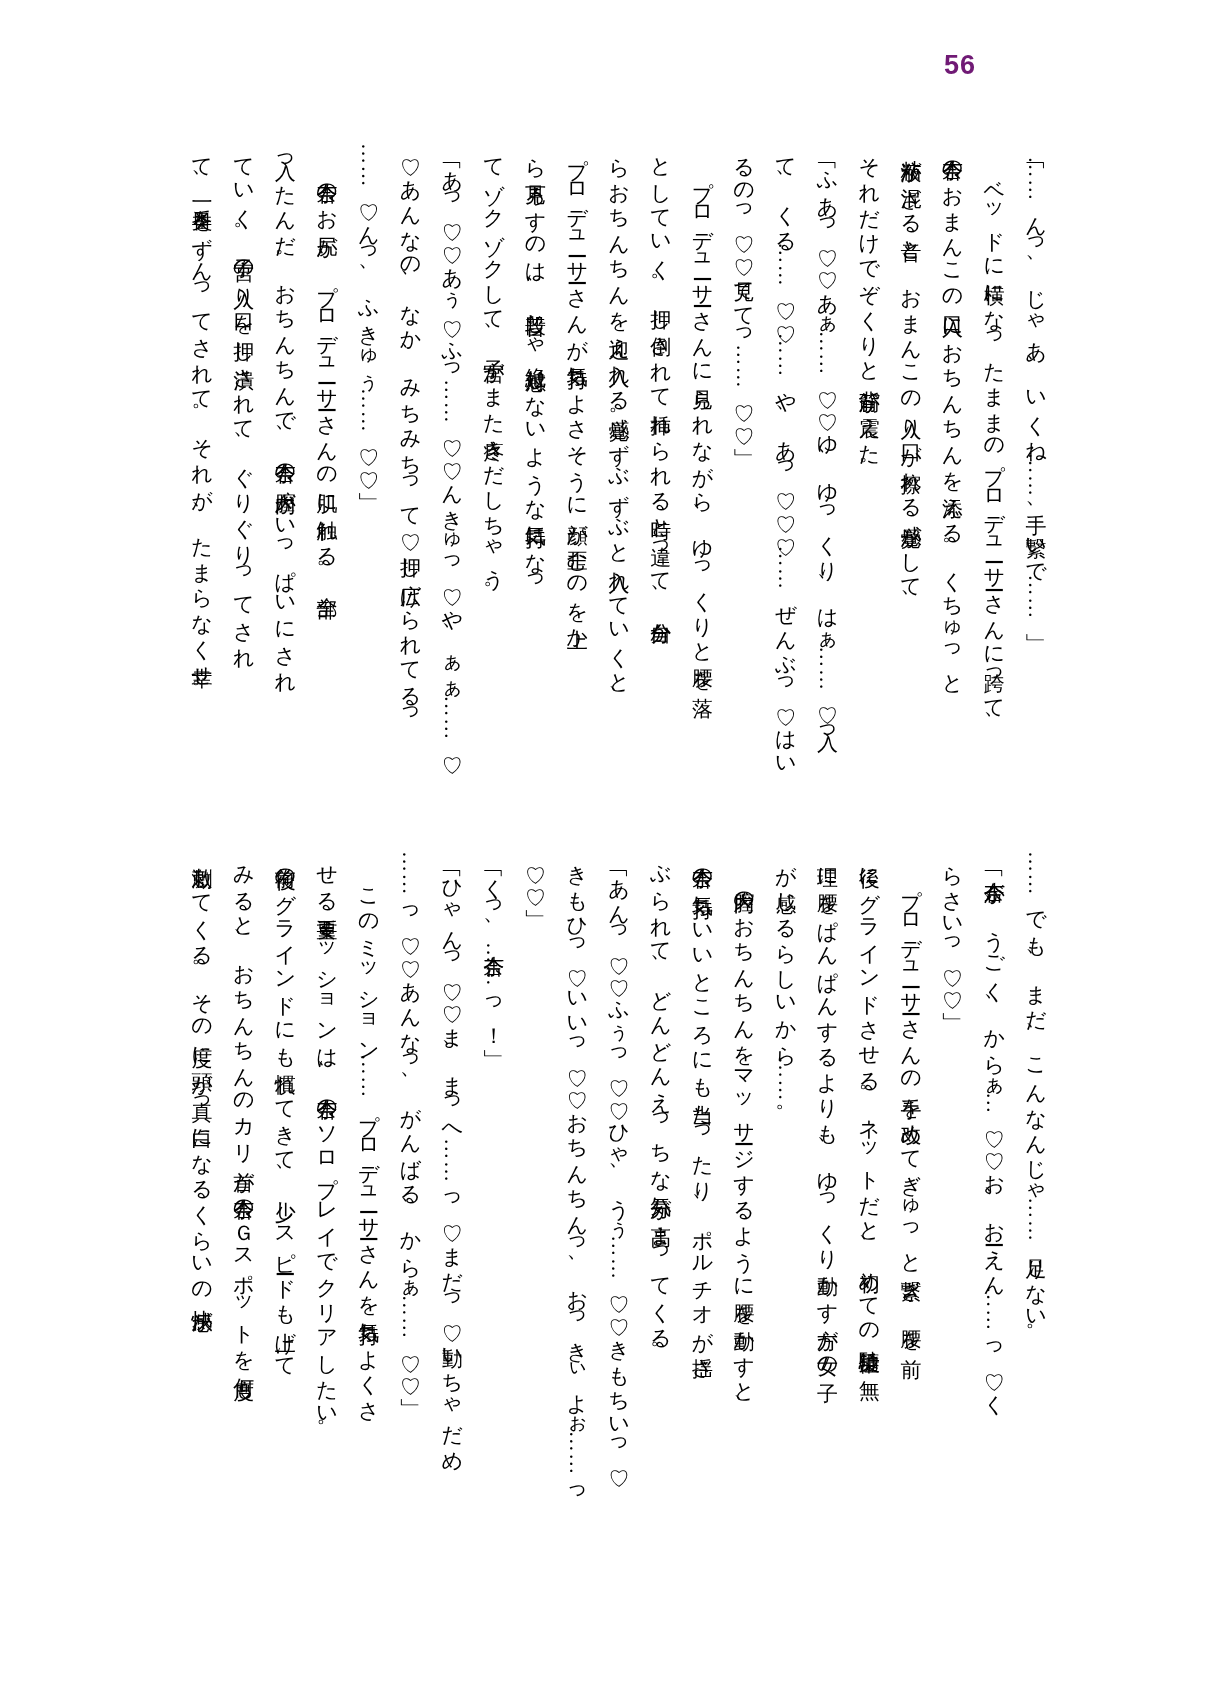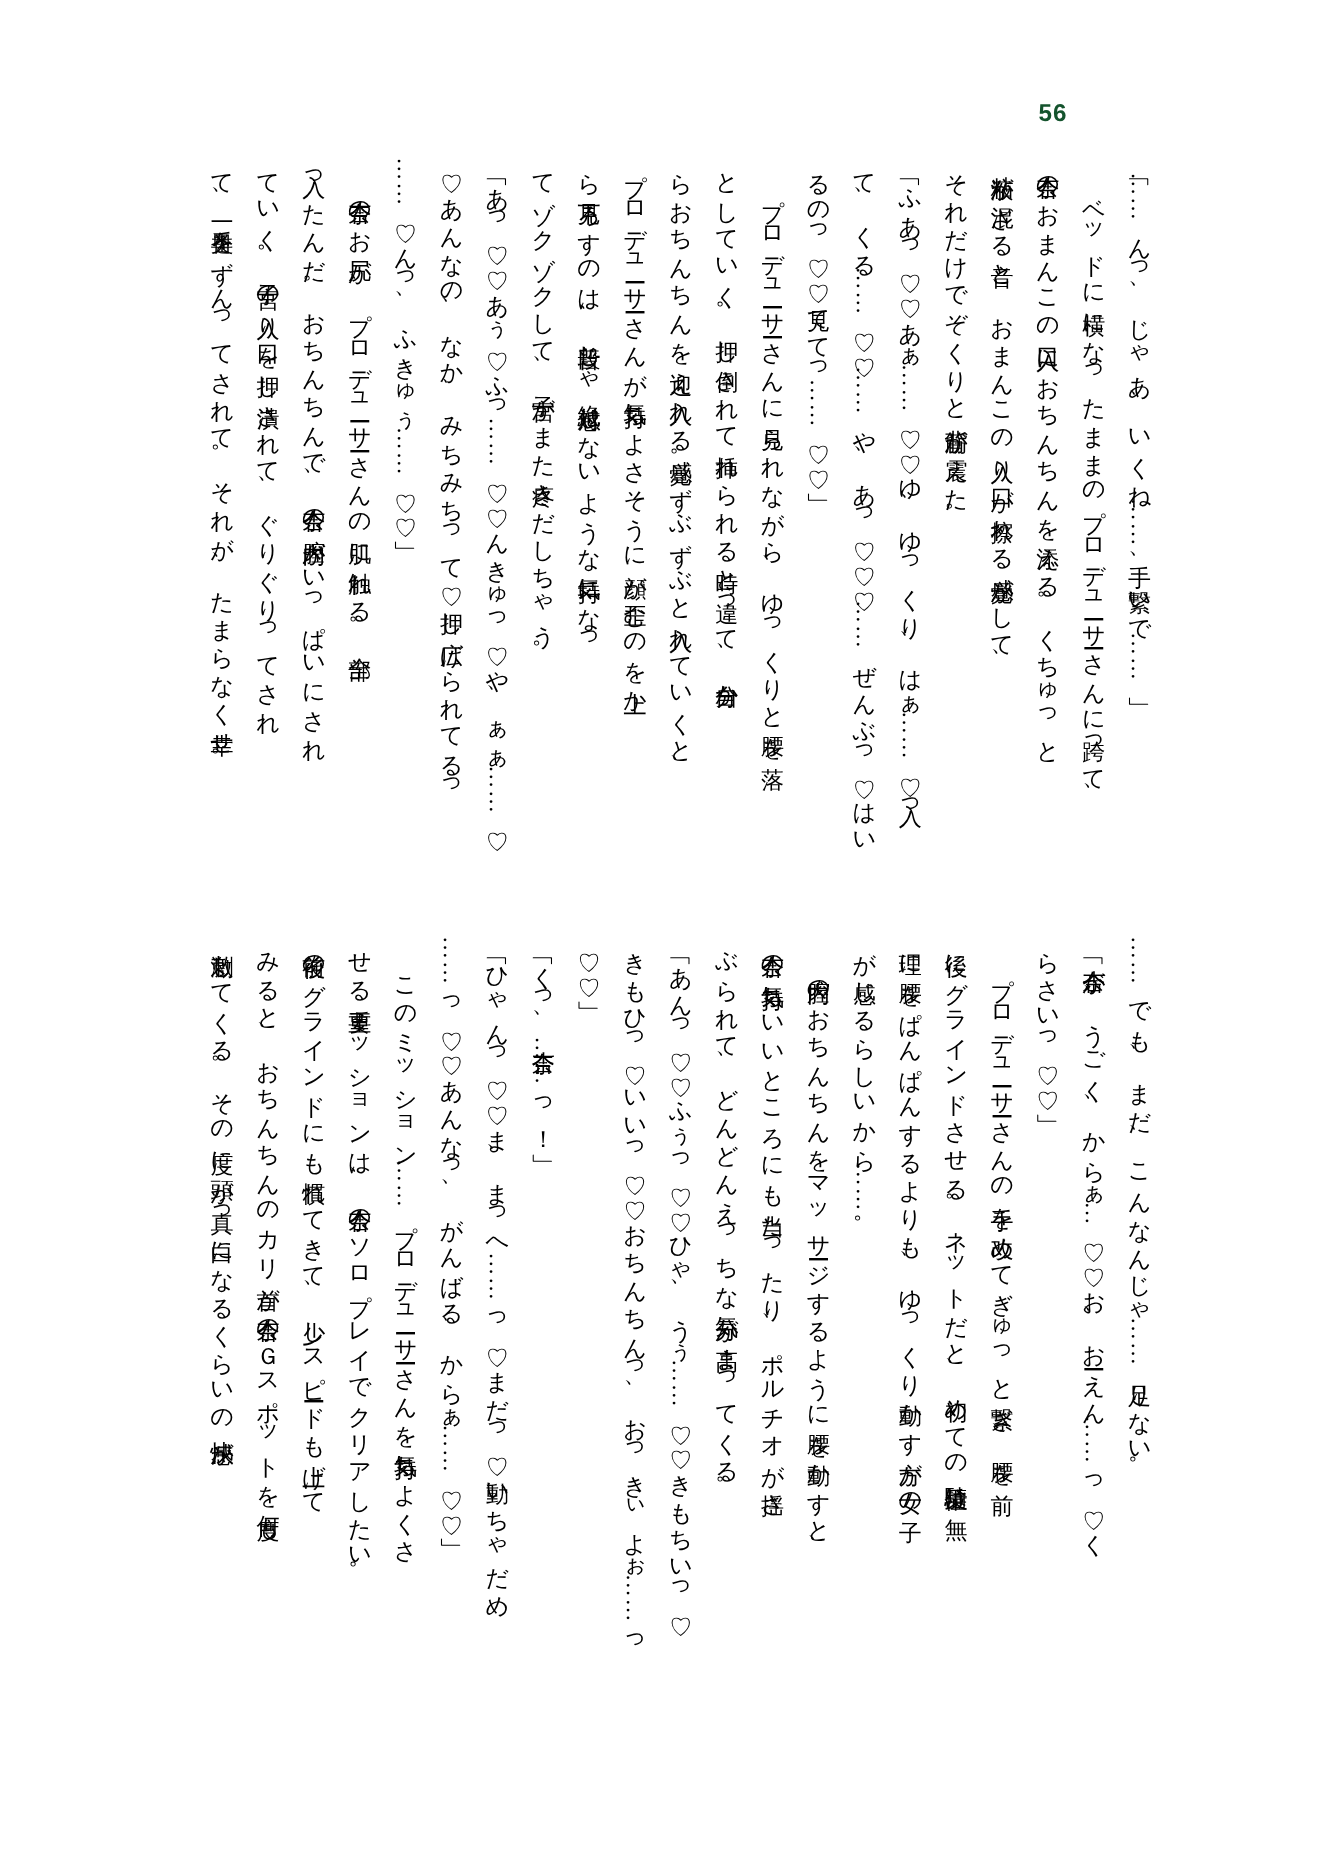--- a/index.html
+++ b/index.html
@@ -15,24 +15,23 @@
     overflow: hidden;
     font-family: "Liberation Serif", serif;
     color: #000000;
   }
   .page-number {
     position: absolute;
     top: 50px;
     left: 944px;
     font-family: "Liberation Sans", sans-serif;
     font-weight: bold;
-    font-size: 22px;
+    font-size: 27px;
     letter-spacing: 1px;
-    color: #14532d;
-    margin-top: 40px;
+    color: #701a75;
   }
   .vblock {
     position: absolute;
     right: 158px;
     height: 648px;
     writing-mode: vertical-rl;
     text-orientation: mixed;
     font-family: "Liberation Serif", serif;
     font-size: 21px;
     line-height: 41.7px;

